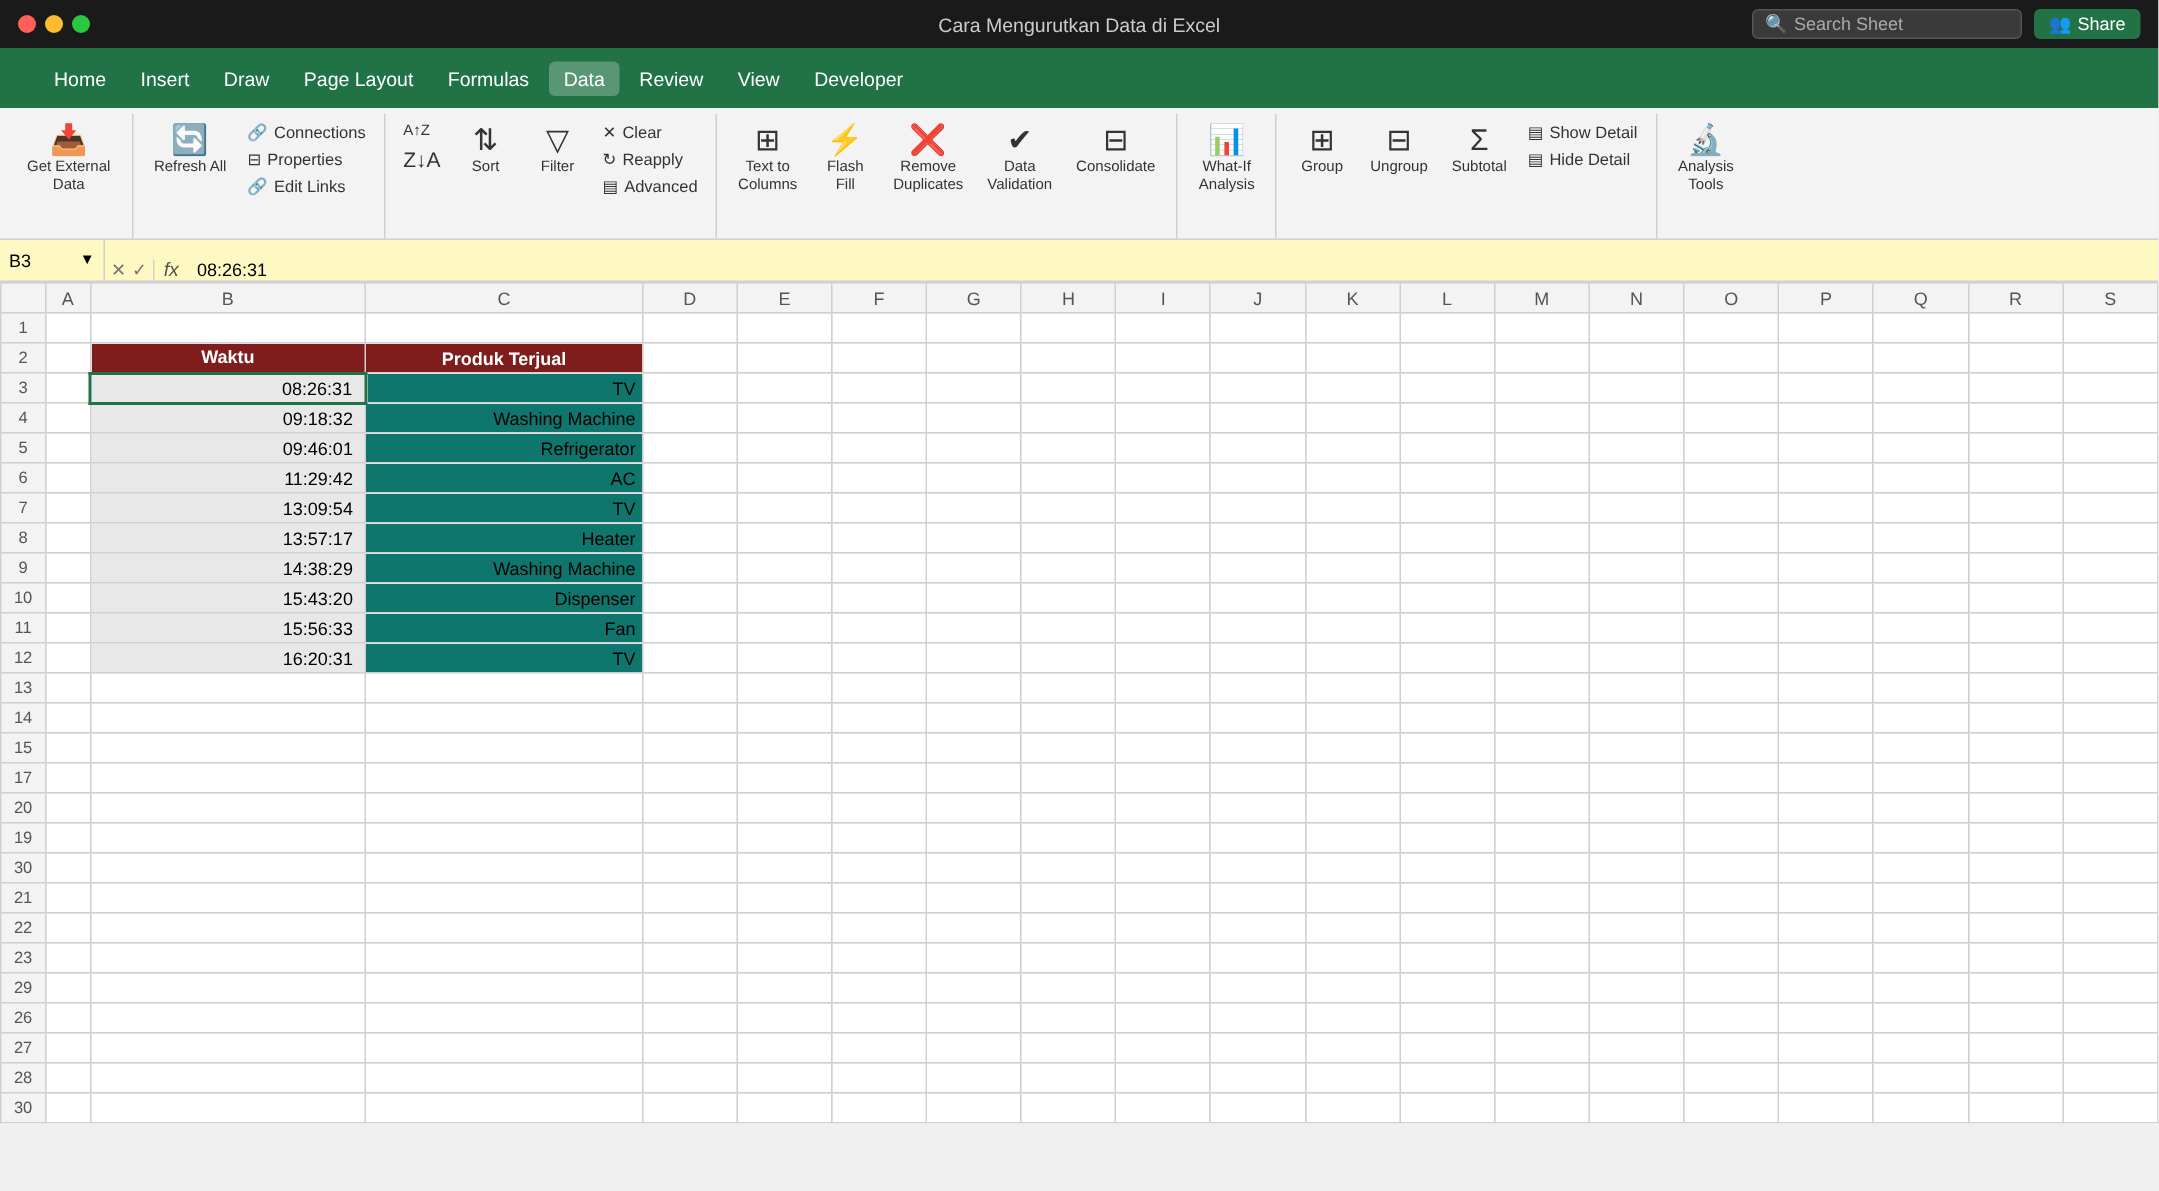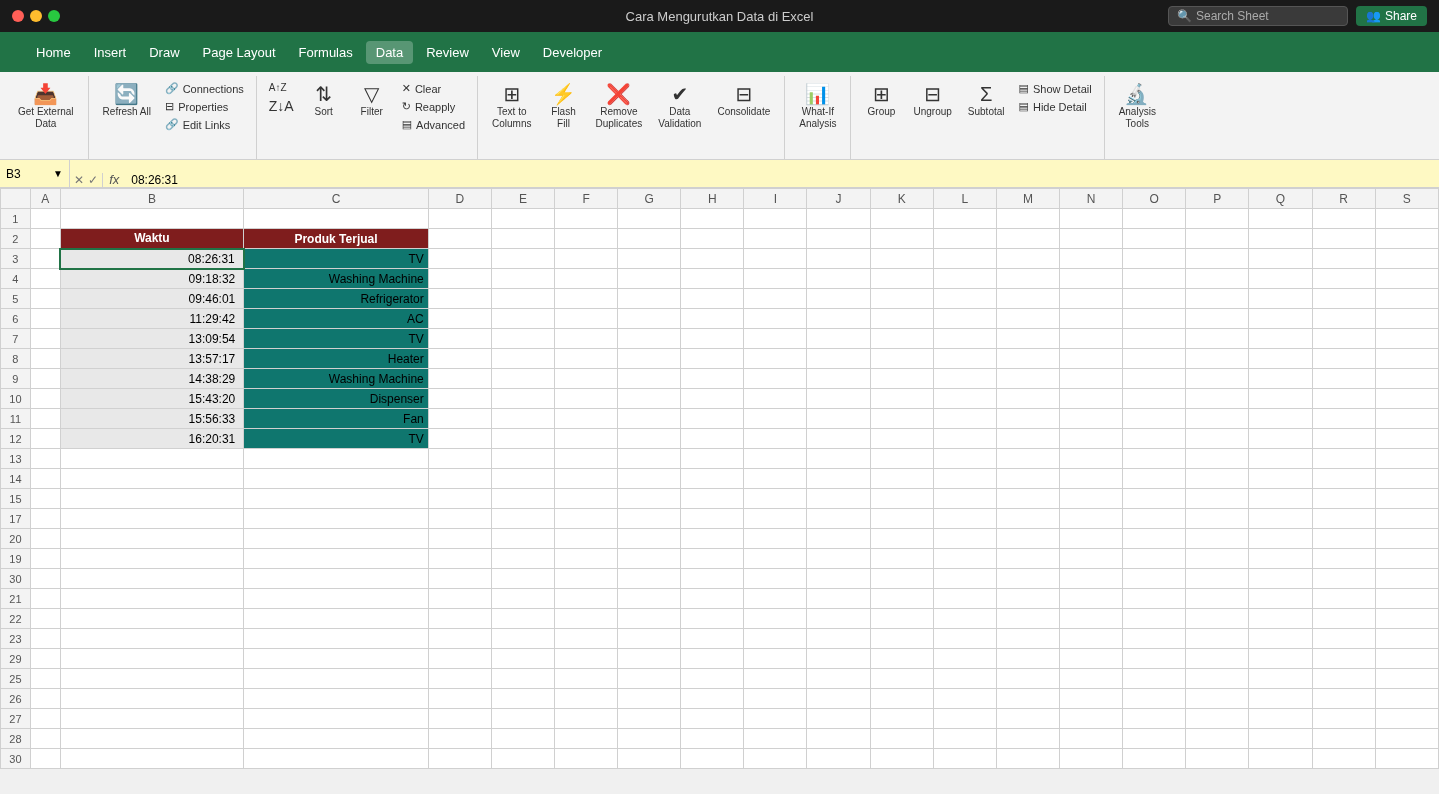--- a/index.html
+++ b/index.html
@@ -915,42 +915,20 @@
             <td class="empty"></td>
             <td class="empty"></td>
             <td class="empty"></td>
             <td class="empty"></td>
             <td class="empty"></td>
             <td class="empty"></td>
             <td class="empty"></td>
             <td class="empty"></td>
           </tr>
           <tr>
-            <th class="row-num">25</th>
-            <td class="empty"></td>
-            <td class="empty"></td>
-            <td class="empty"></td>
-            <td class="empty"></td>
-            <td class="empty"></td>
-            <td class="empty"></td>
-            <td class="empty"></td>
-            <td class="empty"></td>
-            <td class="empty"></td>
-            <td class="empty"></td>
-            <td class="empty"></td>
-            <td class="empty"></td>
-            <td class="empty"></td>
-            <td class="empty"></td>
-            <td class="empty"></td>
-            <td class="empty"></td>
-            <td class="empty"></td>
-            <td class="empty"></td>
-            <td class="empty"></td>
-          </tr>
-          <tr>
             <th class="row-num">26</th>
             <td class="empty"></td>
             <td class="empty"></td>
             <td class="empty"></td>
             <td class="empty"></td>
             <td class="empty"></td>
             <td class="empty"></td>
             <td class="empty"></td>
             <td class="empty"></td>
             <td class="empty"></td>

